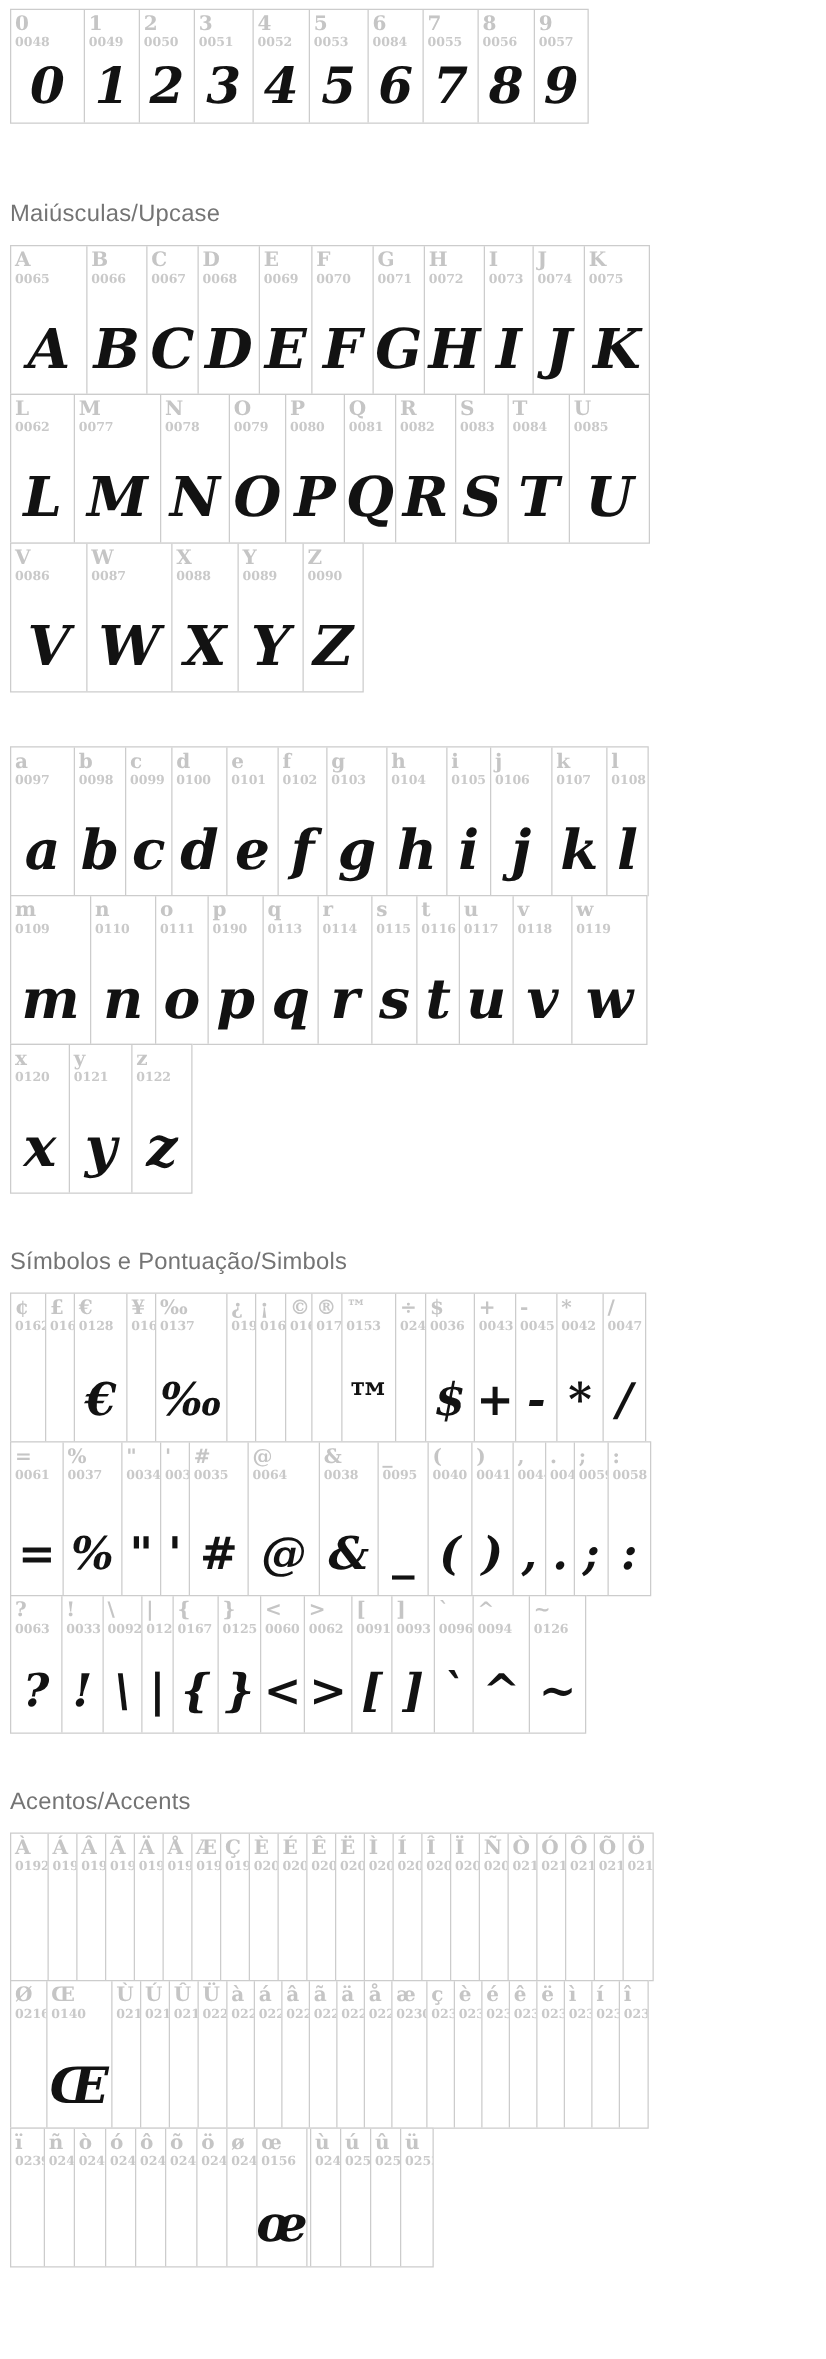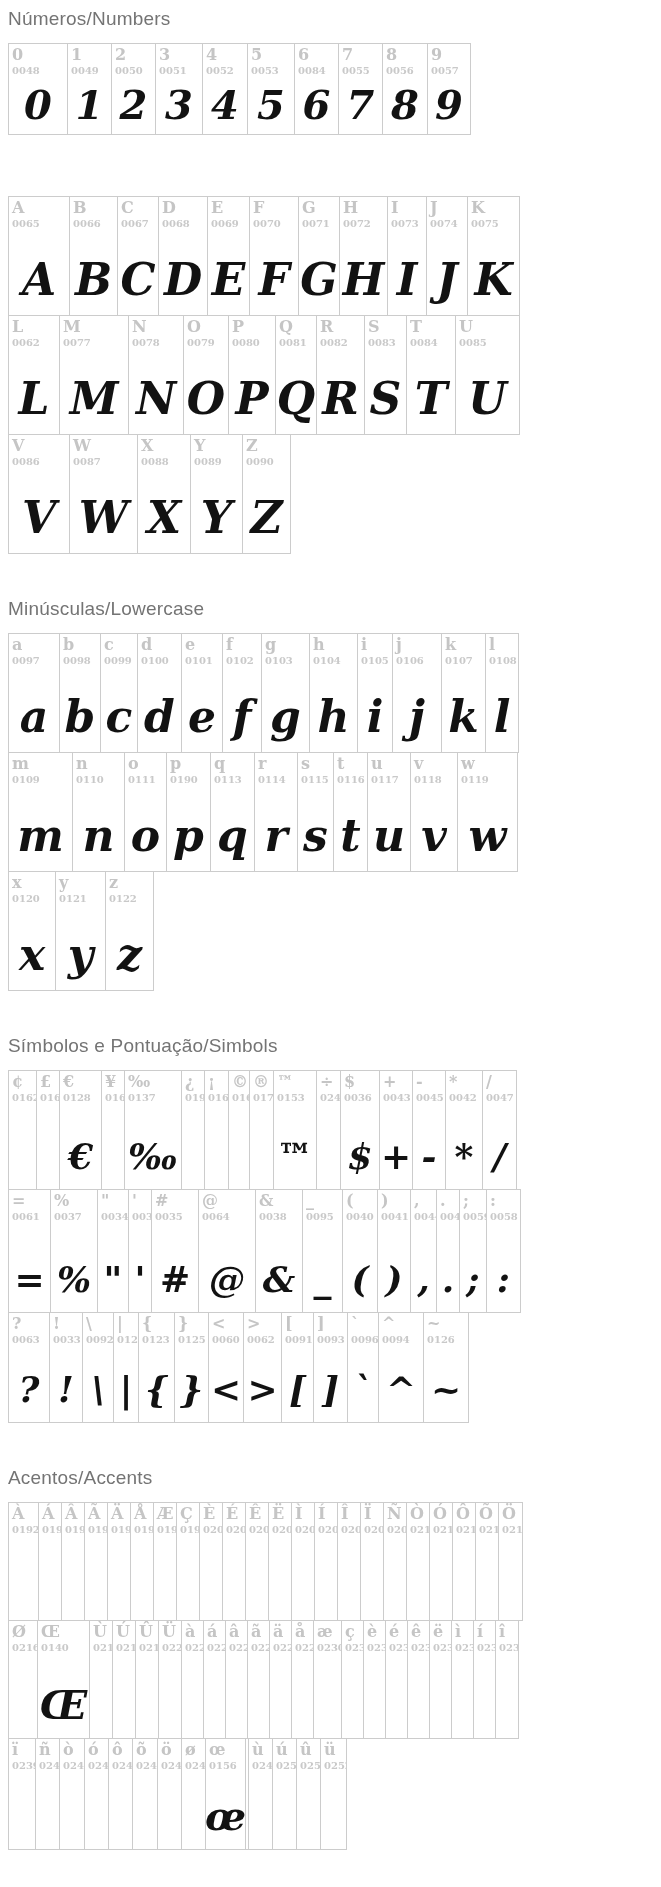--- a/index.html
+++ b/index.html
@@ -48,21 +48,20 @@
   .upcase    .cell-glyph { font-size:44px; padding-bottom:10px; }
   .lowercase .cell-glyph { font-size:44px; padding-bottom:10px; }
   .symbols   .cell-glyph { font-size:36px; padding-bottom:12px; }
   .accents   .cell-glyph { font-size:40px; padding-bottom:10px; }
 </style>
 </head>
 <body>
 
 <div id="sections">
     <section class="glyph-section">
-      <h2 class="section-title">Números/Numbers</h2>
       <div class="glyph-row numbers" style="height: 90px;">
         <div class="glyph-cell" style="width: 59px;">
           <div class="cell-head">
             <span class="cell-char">0</span>
             <span class="cell-code">0048</span>
           </div>
           <div class="cell-glyph">0</div>
         </div>
         <div class="glyph-cell" style="width: 44px;">
           <div class="cell-head">
@@ -123,20 +122,21 @@
         <div class="glyph-cell" style="width: 42px;">
           <div class="cell-head">
             <span class="cell-char">9</span>
             <span class="cell-code">0057</span>
           </div>
           <div class="cell-glyph">9</div>
         </div>
       </div>
     </section>
     <section class="glyph-section">
+      <h2 class="section-title">Maiúsculas/Upcase</h2>
       <div class="glyph-row upcase" style="height: 118px;">
         <div class="glyph-cell" style="width: 61px;">
           <div class="cell-head">
             <span class="cell-char">A</span>
             <span class="cell-code">0065</span>
           </div>
           <div class="cell-glyph">A</div>
         </div>
         <div class="glyph-cell" style="width: 48px;">
           <div class="cell-head">
@@ -313,21 +313,20 @@
         <div class="glyph-cell" style="width: 47px;">
           <div class="cell-head">
             <span class="cell-char">Z</span>
             <span class="cell-code">0090</span>
           </div>
           <div class="cell-glyph">Z</div>
         </div>
       </div>
     </section>
     <section class="glyph-section">
-      <h2 class="section-title">Minúsculas/Lowercase</h2>
       <div class="glyph-row lowercase" style="height: 118px;">
         <div class="glyph-cell" style="width: 51px;">
           <div class="cell-head">
             <span class="cell-char">a</span>
             <span class="cell-code">0097</span>
           </div>
           <div class="cell-glyph">a</div>
         </div>
         <div class="glyph-cell" style="width: 41px;">
           <div class="cell-head">
@@ -751,21 +750,21 @@
         <div class="glyph-cell" style="width: 25px;">
           <div class="cell-head">
             <span class="cell-char">|</span>
             <span class="cell-code">0124</span>
           </div>
           <div class="cell-glyph">|</div>
         </div>
         <div class="glyph-cell" style="width: 36px;">
           <div class="cell-head">
             <span class="cell-char">{</span>
-            <span class="cell-code">0123</span>
+            <span class="cell-code">0167</span>
           </div>
           <div class="cell-glyph">{</div>
         </div>
         <div class="glyph-cell" style="width: 34px;">
           <div class="cell-head">
             <span class="cell-char">}</span>
             <span class="cell-code">0125</span>
           </div>
           <div class="cell-glyph">}</div>
         </div>

